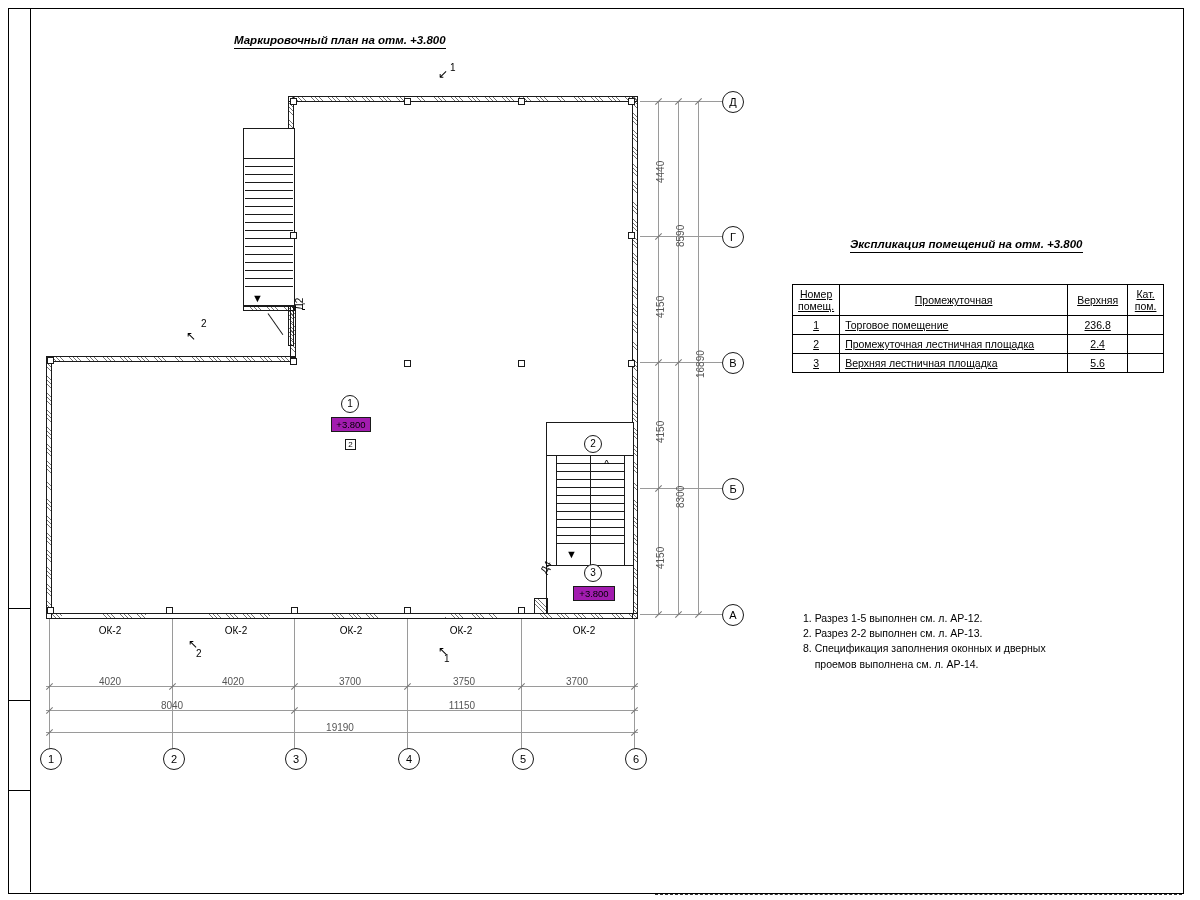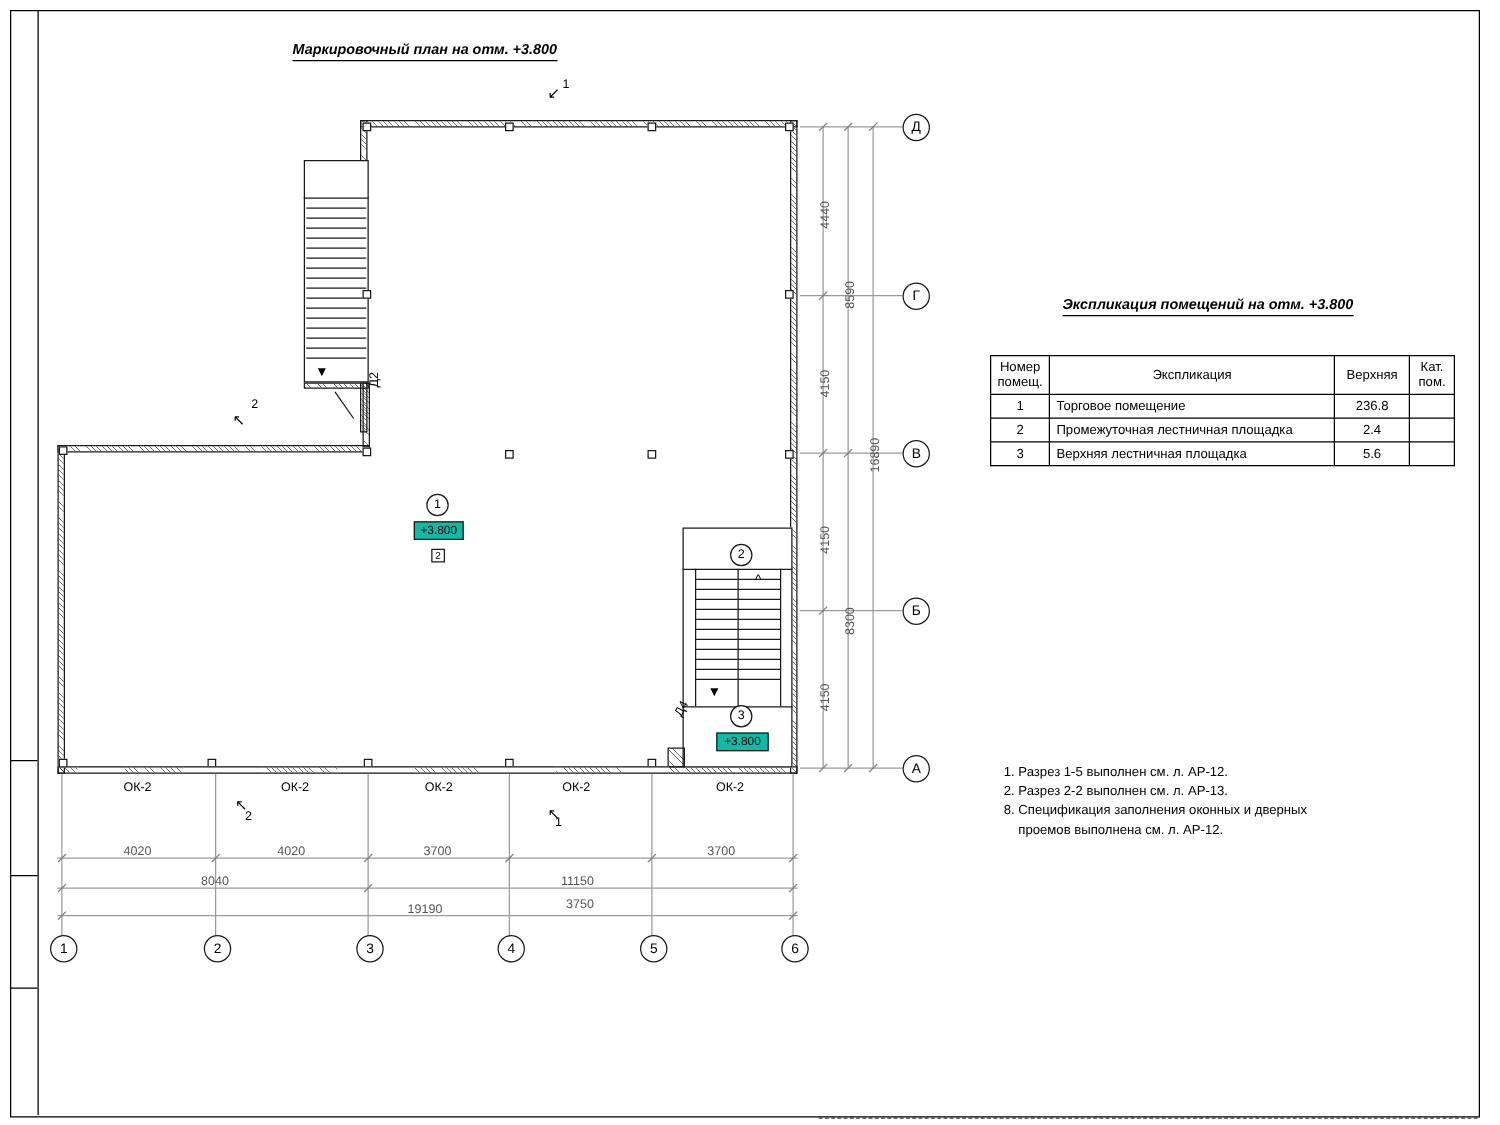--- a/index.html
+++ b/index.html
@@ -74,21 +74,21 @@
   }
   .axis-circle {
     width: 22px; height: 22px; line-height: 20px; font-size: 11px;
   }
   .room-circle {
     width: 18px; height: 18px; line-height: 16px; font-size: 10px;
   }
   .lvl-box {
     position: absolute;
     border: 1px solid #1a1a1a;
-    background: #14b8a6;
+    background: #a21caf;
     font-size: 9.5px;
     padding: 1px 3px;
     box-sizing: border-box;
     text-align: center;
     white-space: nowrap;
   }
   .sq-box {
     position: absolute;
     border: 1px solid #1a1a1a;
     background: #fff;
@@ -333,43 +333,43 @@
   <div class="dimtick" style="left:630px; top:686px;"></div>
   <div class="dimtick" style="left:45px; top:710px;"></div>
   <div class="dimtick" style="left:290px; top:710px;"></div>
   <div class="dimtick" style="left:630px; top:710px;"></div>
   <div class="dimtick" style="left:45px; top:732px;"></div>
   <div class="dimtick" style="left:630px; top:732px;"></div>
 
   <div class="t c" style="left:110px; top:676px; color:#555;">4020</div>
   <div class="t c" style="left:233px; top:676px; color:#555;">4020</div>
   <div class="t c" style="left:350px; top:676px; color:#555;">3700</div>
-  <div class="t c" style="left:464px; top:676px; color:#555;margin-top:42px;">3750</div>
+  <div class="t c" style="left:464px; top:676px; color:#555;">3750</div>
   <div class="t c" style="left:577px; top:676px; color:#555;">3700</div>
 
   <div class="t c" style="left:172px; top:700px; color:#555;">8040</div>
   <div class="t c" style="left:462px; top:700px; color:#555;">11150</div>
 
   <div class="t c" style="left:340px; top:722px; color:#555;">19190</div>
 
   <div class="pill axis-circle" style="left:40px; top:748px;">1</div>
   <div class="pill axis-circle" style="left:163px; top:748px;">2</div>
   <div class="pill axis-circle" style="left:285px; top:748px;">3</div>
   <div class="pill axis-circle" style="left:398px; top:748px;">4</div>
   <div class="pill axis-circle" style="left:512px; top:748px;">5</div>
   <div class="pill axis-circle" style="left:625px; top:748px;">6</div>
 
-  <table class="expl-table" style="left:792px; top:284px;">
+  <table class="expl-table" style="left:792px; top:284px;text-decoration:underline;">
     <thead>
       <tr>
         <td class="c-num">
           <div>Номер</div>
           <div>помещ.</div>
         </td>
-        <td class="c-name">Экспликация</td>
+        <td class="c-name">Промежуточная</td>
         <td class="c-area">Верхняя</td>
         <td class="c-kat">
           <div>Кат.</div>
           <div>пом.</div>
         </td>
       </tr>
     </thead>
     <tbody>
       <tr>
         <td class="c-num">1</td>
@@ -389,16 +389,16 @@
         <td class="c-area">5.6</td>
         <td class="c-kat"></td>
       </tr>
     </tbody>
   </table>
 
   <div class="notes" style="left:803px; top:611px;">
     <div>1. Разрез 1-5 выполнен см. л. АР-12.</div>
     <div>2. Разрез 2-2 выполнен см. л. АР-13.</div>
     <div>8. Спецификация заполнения оконных и дверных</div>
-    <div style="white-space:pre;">    проемов выполнена см. л. АР-12.</div>
+    <div style="white-space:pre;">    проемов выполнена см. л. АР-14.</div>
   </div>
 
 </div>
 
 </body></html>

